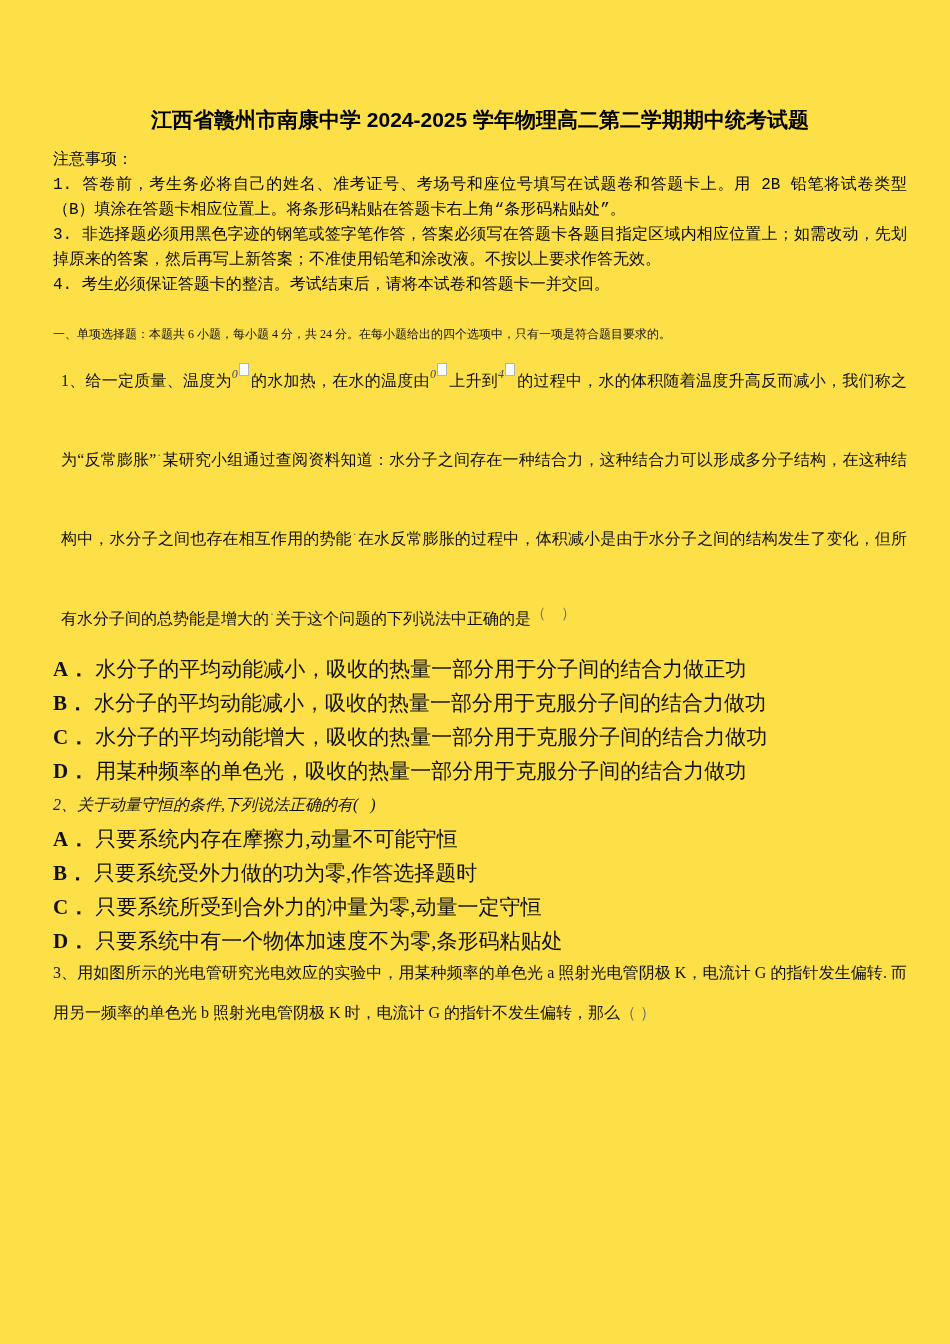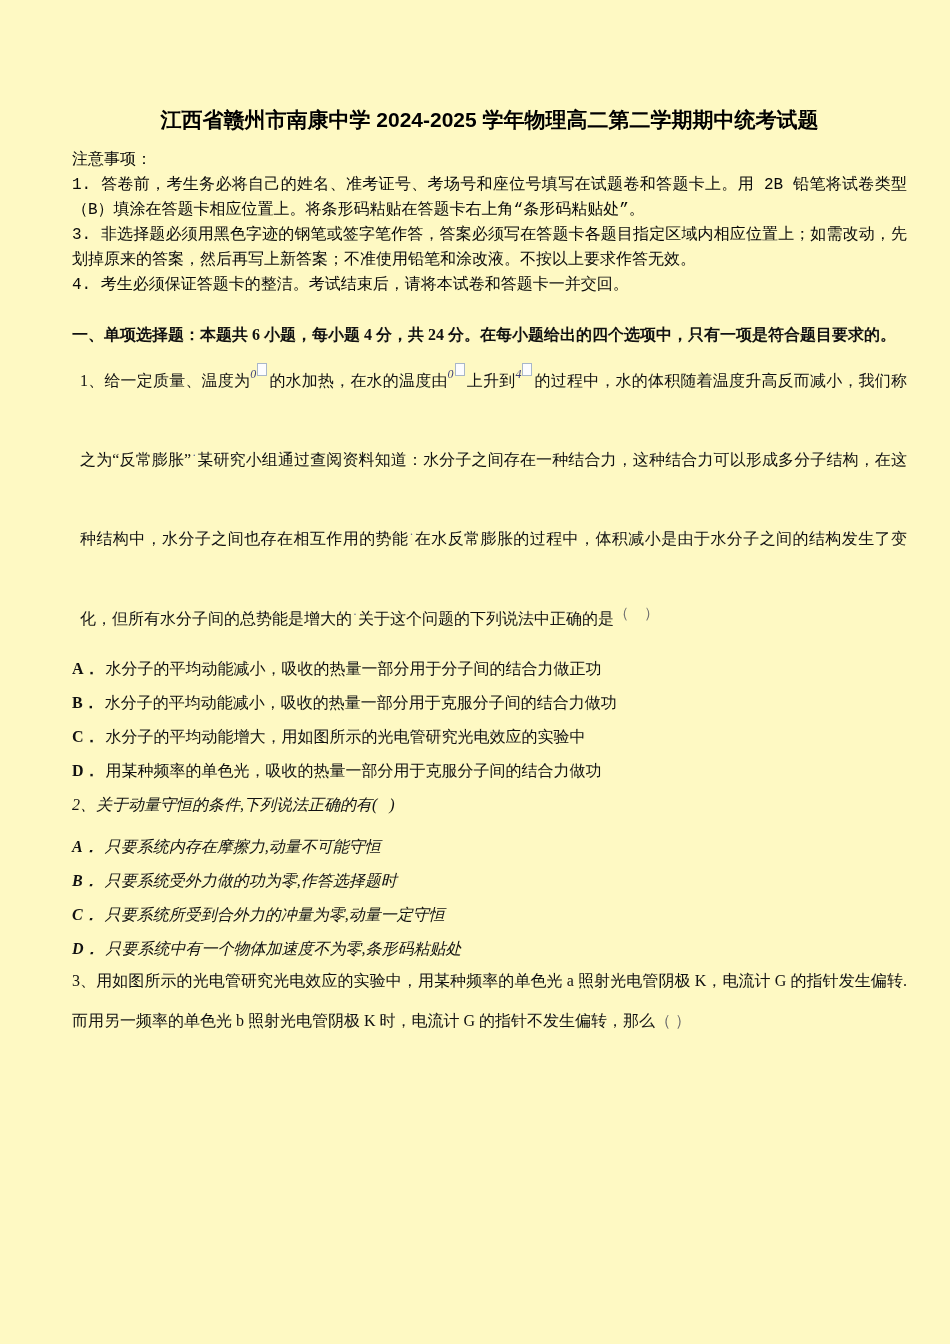--- a/index.html
+++ b/index.html
@@ -2,51 +2,51 @@
 <html><head>
 <meta charset="utf-8">
 <style>
   html,body{margin:0;padding:0;background:#ffffff;}
   body{
     width:950px;height:1344px;overflow:hidden;
     font-family:"Liberation Serif","DejaVu Serif",serif;
     color:#111111;
     -webkit-font-smoothing:antialiased;
   }
-  .page{box-sizing:border-box;width:950px;height:1344px;padding:106px 43px 0 72px;background:#fef9c3;}
+  .page{box-sizing:border-box;width:950px;height:1344px;padding:106px 43px 0 53px;background:#fde047;}
   .doc-title{
     margin:0 0 14px 0;
     font-family:"Liberation Sans","DejaVu Sans",sans-serif;
     font-weight:bold;font-size:21px;line-height:28px;
     text-align:center;color:#000;
   }
   .notice{font-family:"Liberation Sans","DejaVu Sans",sans-serif;font-size:16px;line-height:25px;color:#0a0a0a;}
   .notice p{margin:0;text-align:justify;text-justify:inter-character;font-family:Liberation Mono, monospace;}
   .section-heading{
-    margin:24px 0 0 0;font-size:16px;line-height:25px;font-weight:700;
+    margin:24px 0 0 0;font-size:12px;line-height:25px;font-weight:400;
     font-family:"Liberation Serif","DejaVu Serif",serif;text-align:justify;
   }
   .q1-stem{
     margin:-10px 0 0 8px;font-size:16px;line-height:75px;
     text-align:justify;text-justify:inter-character;
   }
   .f-sup{
     font-style:italic;font-size:12px;color:#3d3d7a;
     vertical-align:8px;letter-spacing:0;
   }
   .f-box{
     display:inline-block;width:8px;height:11px;
     border:1px solid #a9b7c9;vertical-align:10px;margin:0 2px 0 1px;
     background:#fdfdfe;
   }
   .f-dot{font-size:12px;color:#4a5a96;vertical-align:6px;margin:0 1px;}
   .q-paren{color:#6f6f6f;vertical-align:6px;font-size:15px;}
   .q3-paren{color:#6f6f6f;font-size:16px;}
   .options{margin:-4px 0 0 0;}
-  .option-row{margin:0;font-size:16px;line-height:34px;white-space:nowrap;}
+  .option-row{margin:0;font-size:21px;line-height:34px;white-space:nowrap;}
   .opt-label{font-weight:bold;margin-right:6px;}
   .q2-stem{margin:0;font-size:16px;line-height:34px;font-style:italic;}
   .q3-stem{
     margin:-5px 0 0 0;font-size:16px;line-height:40px;
     text-align:justify;text-justify:inter-character;
   }
 </style>
 </head>
 <body>
 
@@ -61,27 +61,27 @@
     <p>4. 考生必须保证答题卡的整洁。考试结束后，请将本试卷和答题卡一并交回。</p>
   </div>
 
   <p class="section-heading">一、单项选择题：本题共 6 小题，每小题 4 分，共 24 分。在每小题给出的四个选项中，只有一项是符合题目要求的。</p>
 
   <p class="q1-stem"><span>1、给一定质量、温度为</span><span class="f-sup">0</span><span class="f-box"></span><span>的水加热，在水的温度由</span><span class="f-sup">0</span><span class="f-box"></span><span>上升到</span><span class="f-sup">4</span><span class="f-box"></span><span>的过程中，水的体积随着温度升高反而减小，我们称之为“反常膨胀”</span><span class="f-dot">·</span><span>某研究小组通过查阅资料知道：水分子之间存在一种结合力，这种结合力可以形成多分子结构，在这种结构中，水分子之间也存在相互作用的势能</span><span class="f-dot">·</span><span>在水反常膨胀的过程中，体积减小是由于水分子之间的结构发生了变化，但所有水分子间的总势能是增大的</span><span class="f-dot">·</span><span>关于这个问题的下列说法中正确的是</span><span class="q-paren">（&nbsp;&nbsp;&nbsp;&nbsp;）</span></p>
 
   <div class="options">
     <p class="option-row"><span class="opt-label">A．</span><span>水分子的平均动能减小，吸收的热量一部分用于分子间的结合力做正功</span></p>
     <p class="option-row"><span class="opt-label">B．</span><span>水分子的平均动能减小，吸收的热量一部分用于克服分子间的结合力做功</span></p>
-    <p class="option-row"><span class="opt-label">C．</span><span>水分子的平均动能增大，用如图所示的光电管研究光电效应的实验中</span></p>
+    <p class="option-row"><span class="opt-label">C．</span><span>水分子的平均动能增大，吸收的热量一部分用于克服分子间的结合力做功</span></p>
     <p class="option-row"><span class="opt-label">D．</span><span>用某种频率的单色光，吸收的热量一部分用于克服分子间的结合力做功</span></p>
   </div>
 
   <p class="q2-stem">2、关于动量守恒的条件,下列说法正确的有(&nbsp;&nbsp;&nbsp;)</p>
 
-  <div class="options" style="margin-top:8px;font-style:italic;">
+  <div class="options" style="margin-top:0;">
     <p class="option-row"><span class="opt-label">A．</span><span>只要系统内存在摩擦力,动量不可能守恒</span></p>
     <p class="option-row"><span class="opt-label">B．</span><span>只要系统受外力做的功为零,作答选择题时</span></p>
     <p class="option-row"><span class="opt-label">C．</span><span>只要系统所受到合外力的冲量为零,动量一定守恒</span></p>
     <p class="option-row"><span class="opt-label">D．</span><span>只要系统中有一个物体加速度不为零,条形码粘贴处</span></p>
   </div>
 
   <p class="q3-stem"><span>3、用如图所示的光电管研究光电效应的实验中，用某种频率的单色光 a 照射光电管阴极 K，电流计 G 的指针发生偏转. 而用另一频率的单色光 b 照射光电管阴极 K 时，电流计 G 的指针不发生偏转，那么</span><span class="q3-paren">（&nbsp;）</span></p>
 
 </div>
 

